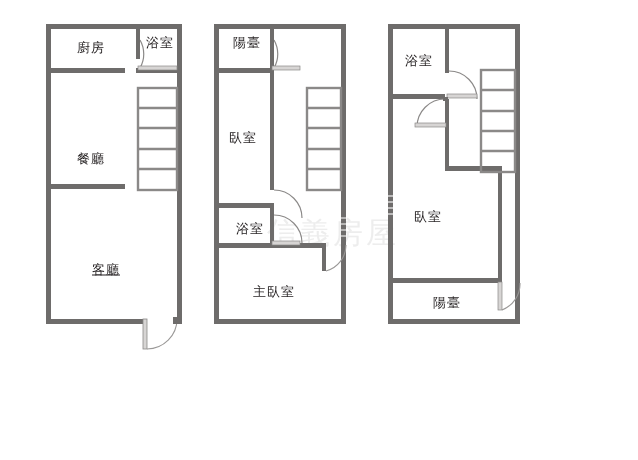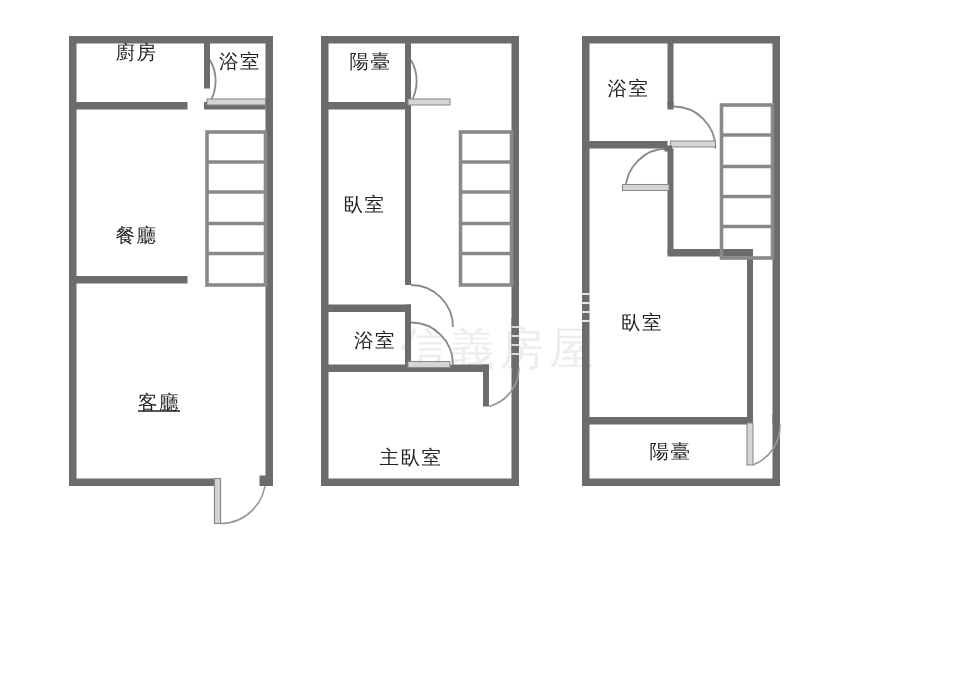--- a/index.html
+++ b/index.html
@@ -94,21 +94,21 @@
       <line x1="138" y1="169" x2="177" y2="169" stroke="#8b8988" stroke-width="2.4"></line>
     </g>
 
     <g>
       <rect x="143" y="319" width="4" height="30" fill="#d7d5d4" stroke="#8b8988" stroke-width="0.8"></rect>
       <path d="M 147 349 A 30 30 0 0 0 177 319" fill="none" stroke="#9a9897" stroke-width="1.1"></path>
       <rect x="173" y="317" width="5" height="7" fill="#6e6c6b"></rect>
     </g>
   </svg>
 
-  <div class="room-label" style="left:91px;  top:36px;">廚房</div>
+  <div class="room-label" style="left:91px;  top:47px;">廚房</div>
   <div class="room-label" style="left:160px; top:42px;">浴室</div>
   <div class="room-label" style="left:91px;  top:158px;">餐廳</div>
   <div class="room-label" style="left:106px; top:269px;text-decoration:underline;">客廳</div>
 
   <svg class="plan" width="638" height="460" viewBox="0 0 638 460" style="pointer-events:none;">
 
     <g fill="#6e6c6b">
       <rect x="214" y="24" width="132" height="5"></rect>
       <rect x="214" y="24" width="5" height="300"></rect>
       <rect x="341" y="24" width="5" height="300"></rect>
@@ -164,21 +164,21 @@
       <line x1="341" y1="218" x2="346" y2="218" stroke="#ffffff" stroke-width="1"></line>
       <line x1="341" y1="224" x2="346" y2="224" stroke="#ffffff" stroke-width="1"></line>
       <line x1="341" y1="230" x2="346" y2="230" stroke="#ffffff" stroke-width="1"></line>
       <line x1="341" y1="236" x2="346" y2="236" stroke="#ffffff" stroke-width="1"></line>
     </g>
   </svg>
 
   <div class="room-label" style="left:247px; top:42px;">陽臺</div>
   <div class="room-label" style="left:243px; top:137px;">臥室</div>
   <div class="room-label" style="left:250px; top:228px;">浴室</div>
-  <div class="room-label" style="left:274px; top:306px;">主臥室</div>
+  <div class="room-label" style="left:274px; top:291px;">主臥室</div>
 
   <svg class="plan" width="638" height="460" viewBox="0 0 638 460" style="pointer-events:none;">
 
     <g fill="#6e6c6b">
       <rect x="388" y="24" width="132" height="5"></rect>
       <rect x="388" y="24" width="5" height="300"></rect>
       <rect x="515" y="24" width="5" height="300"></rect>
       <rect x="388" y="319" width="132" height="5"></rect>
     </g>
 

